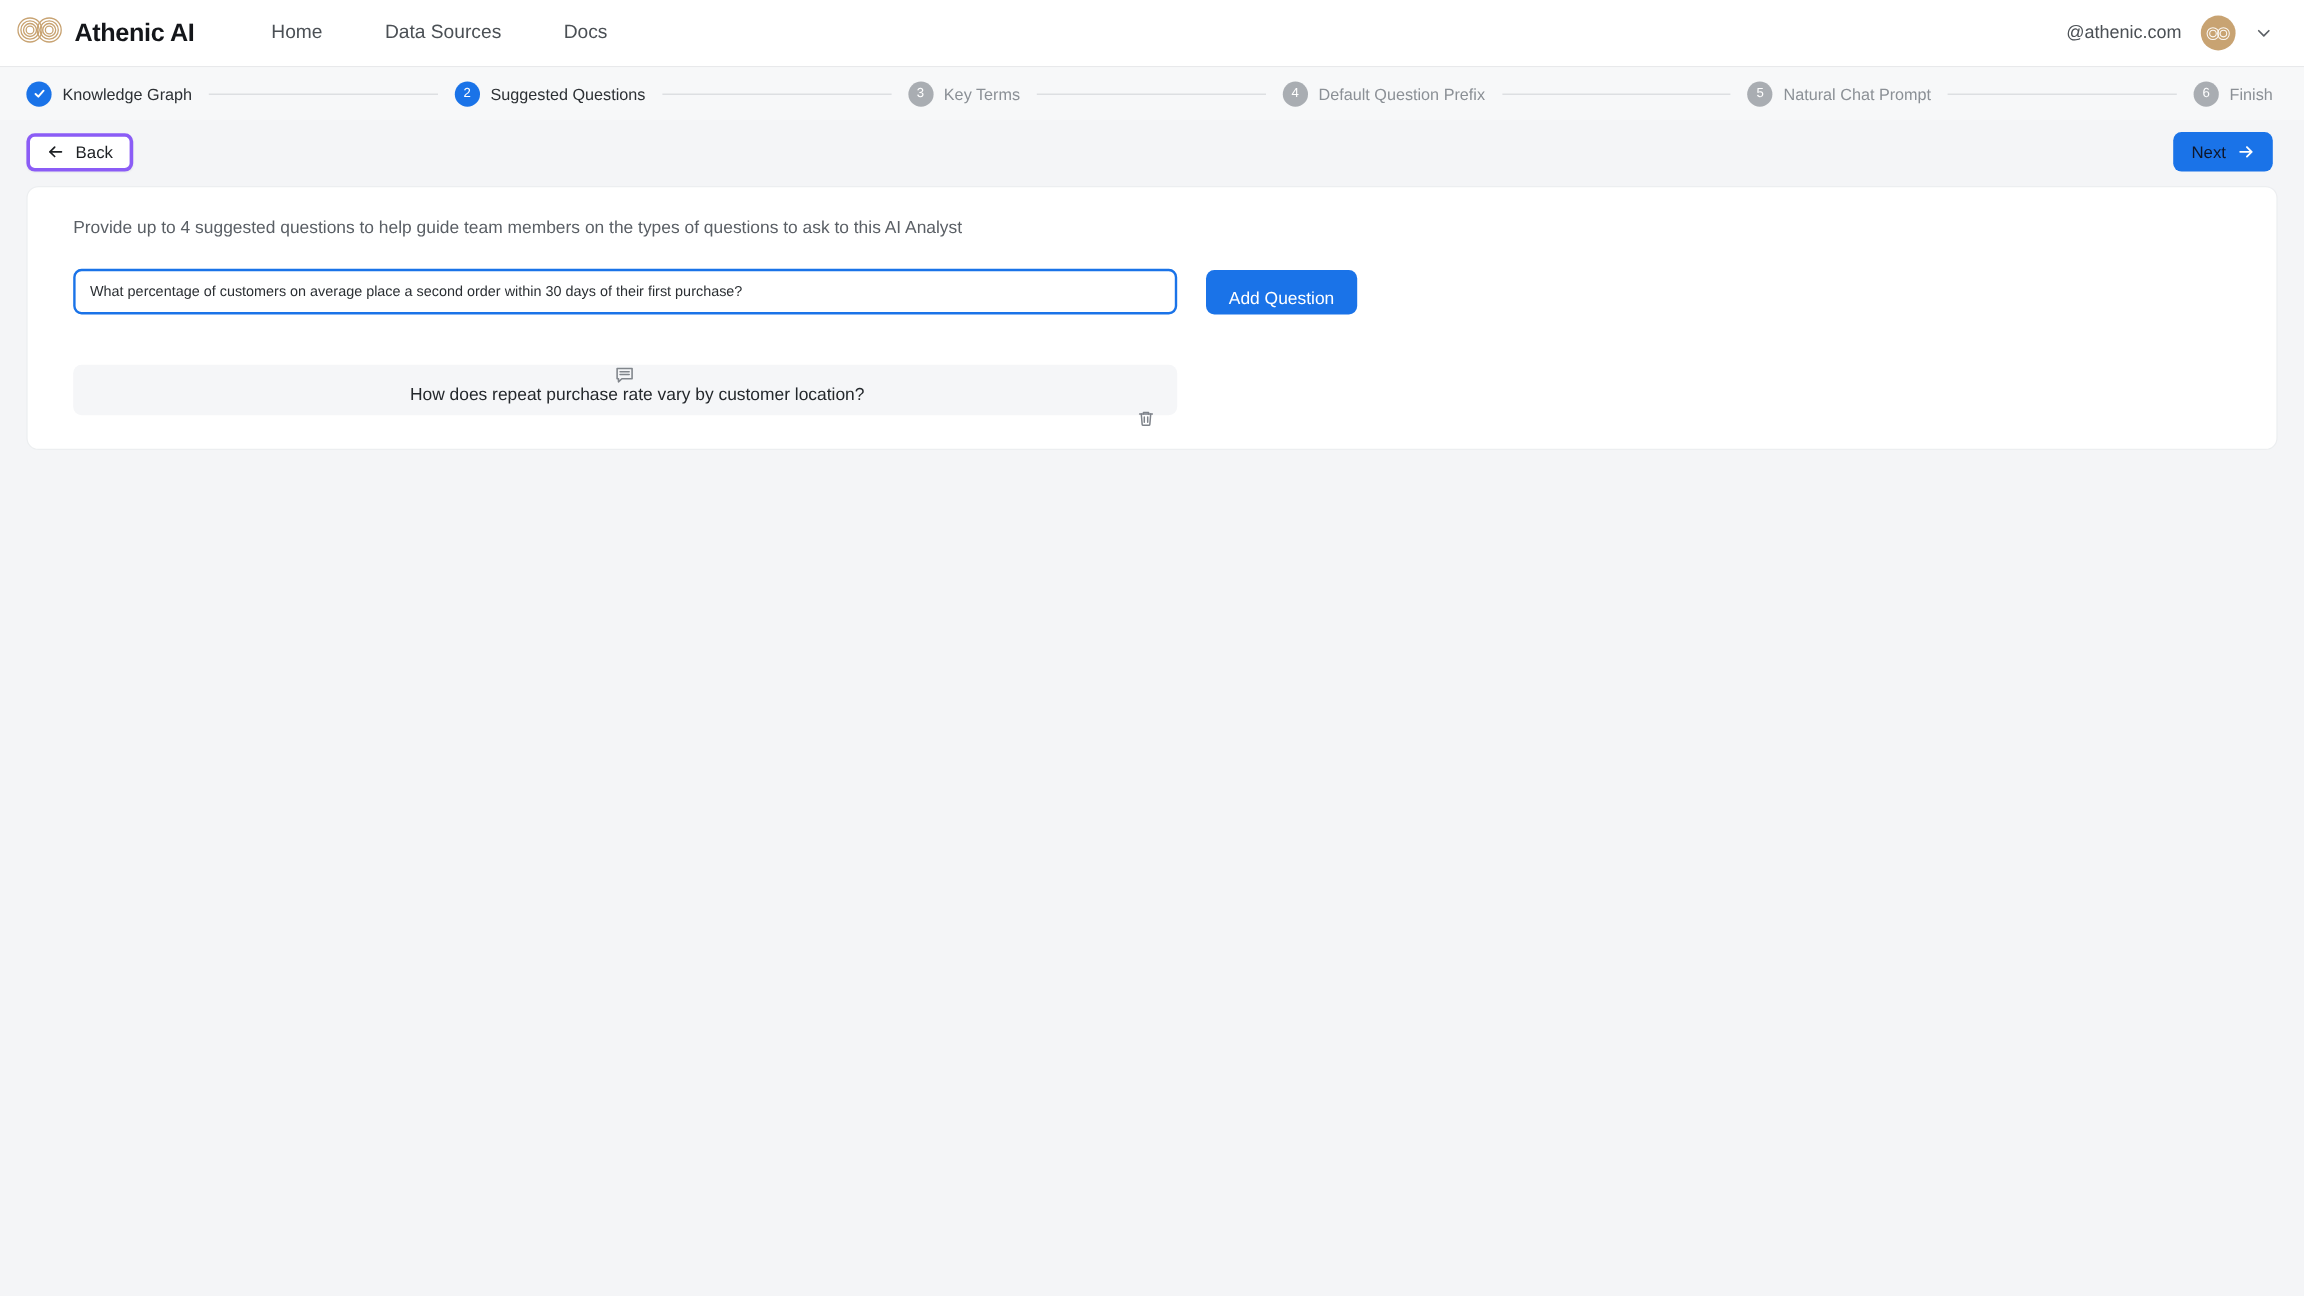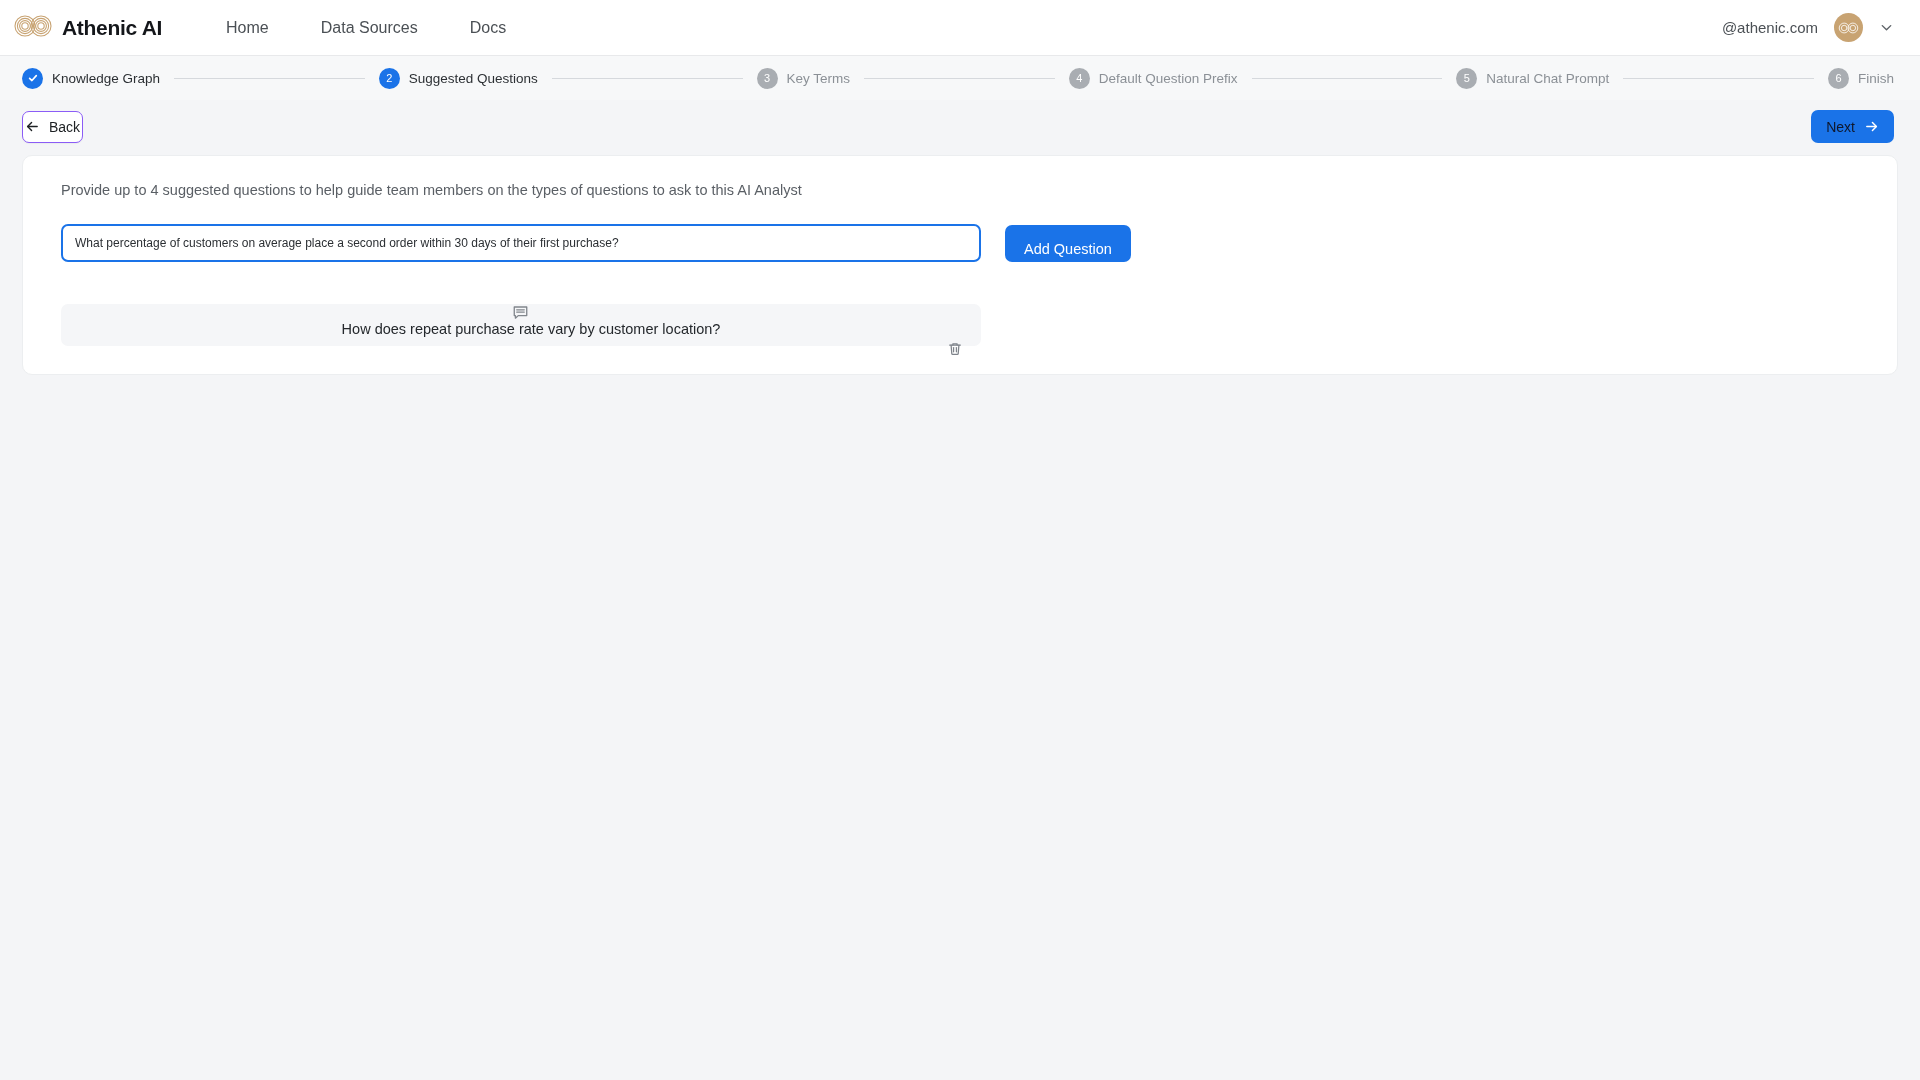--- a/index.html
+++ b/index.html
@@ -66,22 +66,22 @@
   }
 
   
   .action-row {
     display: flex; align-items: center;
     padding: 10px 26px 12px 22px;
     background: #f4f5f7;
   }
   .btn-back {
     display: inline-flex; align-items: center; gap: 9px;
-    height: 32px; padding: 0 2px;
-    background: #ffffff; border: 1px solid #8b5cf6; border-radius: 7px;
+    height: 32px; padding: 0 14px;
+    background: #ffffff; border: 3px solid #8b5cf6; border-radius: 7px;
     font-size: 14px; color: #1d2023; cursor: pointer;
     box-shadow: 0 1px 1px rgba(16,24,40,0.04);
   }
   .btn-next {
     margin-left: auto;
     display: inline-flex; align-items: center; gap: 9px;
     height: 33px; padding: 0 15px;
     background: #1a73e8; border: none; border-radius: 7px;
     font-size: 14px; color: #0f172a; cursor: pointer;
   }

